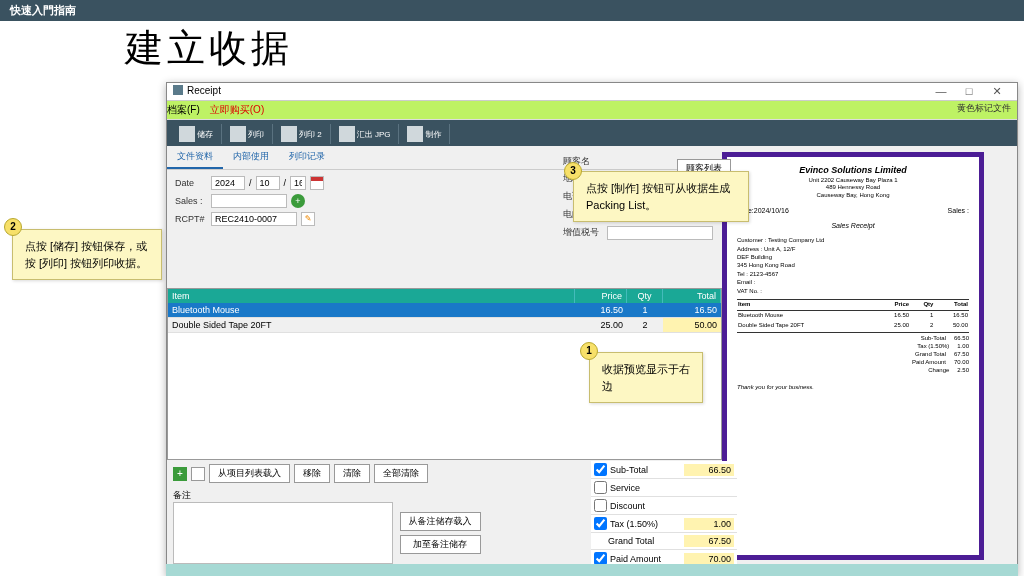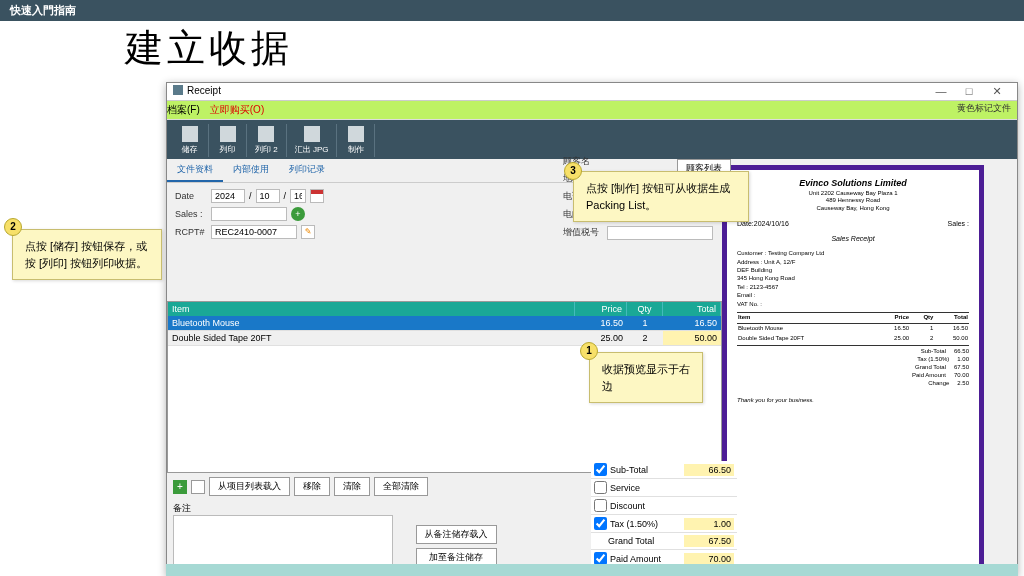--- a/index.html
+++ b/index.html
@@ -7,21 +7,21 @@
 .topbar{background:#3a5260;color:#fff;padding:3px 10px;font-size:11px;font-weight:bold}
 .heading{font-size:38px;padding:2px 0 2px 125px;letter-spacing:4px}
 .app{position:absolute;left:166px;top:82px;width:852px;height:494px;background:#f0f0f0;border:1px solid #888;box-shadow:0 2px 8px rgba(0,0,0,.3)}
 .titlebar{background:#fff;display:flex;align-items:flex-start;padding:2px 6px;font-size:10px;border-bottom:1px solid #ccc}
 .titlebar .ico{width:10px;height:10px;background:#5a7a8a;margin-right:4px}
 .titlebar .sp{flex:1}
 .titlebar .winbtn{width:28px;text-align:center;font-size:11px;color:#555}
 .menubar{background:#bef264;font-size:10px;padding:2px 0;display:flex;gap:10px;border-bottom:1px solid #ddd}
 .menubar .red{color:#d00}
 .toolbar{background:#3a5260;display:flex;padding:4px 4px 2px 4px;gap:0}
-.tbtn{color:#fff;font-size:8px;text-align:center;padding:2px 8px;border-right:1px solid #5a7280;display:flex;flex-direction:column;align-items:center;gap:2px;min-width:38px}
+.tbtn{color:#fff;font-size:8px;text-align:center;padding:2px 8px;border-right:1px solid #5a7280;display:flex;flex-direction:row;align-items:center;gap:2px;min-width:38px}
 .tbtn .ti{width:16px;height:16px;background:#d0d8dc}
 .body{display:flex;height:calc(100% - 72px)}
 .left{width:555px;padding:0;display:flex;flex-direction:column}
 .tabs{background:#f0f0f0;border-bottom:1px solid #ccc;font-size:9px;display:flex}
 .tab{padding:4px 10px;color:#26a}
 .tab.act{border-bottom:2px solid #26a}
 .form{padding:6px 8px;font-size:9px}
 .frow{display:flex;align-items:center;margin-bottom:4px;gap:4px}
 .flabel{width:32px;color:#333}
 .finput{background:#fff;border:1px solid #bbb;padding:1px 3px;font-size:9px}
@@ -46,21 +46,21 @@
 .irow.sel{background:#1978c8;color:#fff}
 .irow .col-total{background:#fff3b0}
 .irow.sel .col-total{background:#1978c8}
 .iblank{height:126px;background:#fff}
 .actions{display:flex;gap:4px;padding:4px 6px;font-size:9px;align-items:center;background:#f0f0f0}
 .sqg{width:14px;height:14px;background:#3b9b3b;color:#fff;text-align:center;line-height:14px;font-size:10px}
 .sqw{width:14px;height:14px;background:#fff;border:1px solid #999}
 .abtn{background:#fff;border:1px solid #999;padding:2px 8px;font-size:9px}
 .remark{padding:2px 6px;font-size:9px}
 .rembox{background:#fff;border:1px solid #bbb;height:62px;width:220px;display:inline-block;vertical-align:top}
-.rembtns{display:inline-flex;flex-direction:column;gap:4px;margin-left:20px;vertical-align:top;margin-top:10px}
+.rembtns{display:inline-flex;flex-direction:column;gap:4px;margin-left:4px;vertical-align:top;margin-top:10px}
 .totals{position:absolute;right:296px;top:288px;width:146px;font-size:9px}
 .trow{display:flex;align-items:center;border-bottom:1px solid #e0e0e0;padding:2px 3px;background:#fff}
 .trow .tl{flex:1}
 .trow .tv{width:50px;text-align:right;background:#fff3b0;padding:1px 3px}
 .trow input[type=checkbox]{margin-right:3px}
 .preview{width:262px;background:#fff;margin:6px 6px 6px 0;padding:8px 10px;font-size:7px;border:5px solid #4c1d95;line-height:1.3}
 .preview .pco{text-align:center;font-weight:bold;font-style:italic;font-size:9px}
 .preview .paddr{text-align:center;font-size:6px}
 .preview .prow{display:flex;justify-content:space-between;margin-top:6px}
 .preview .ptitle{text-align:center;font-style:italic;margin:6px 0}

